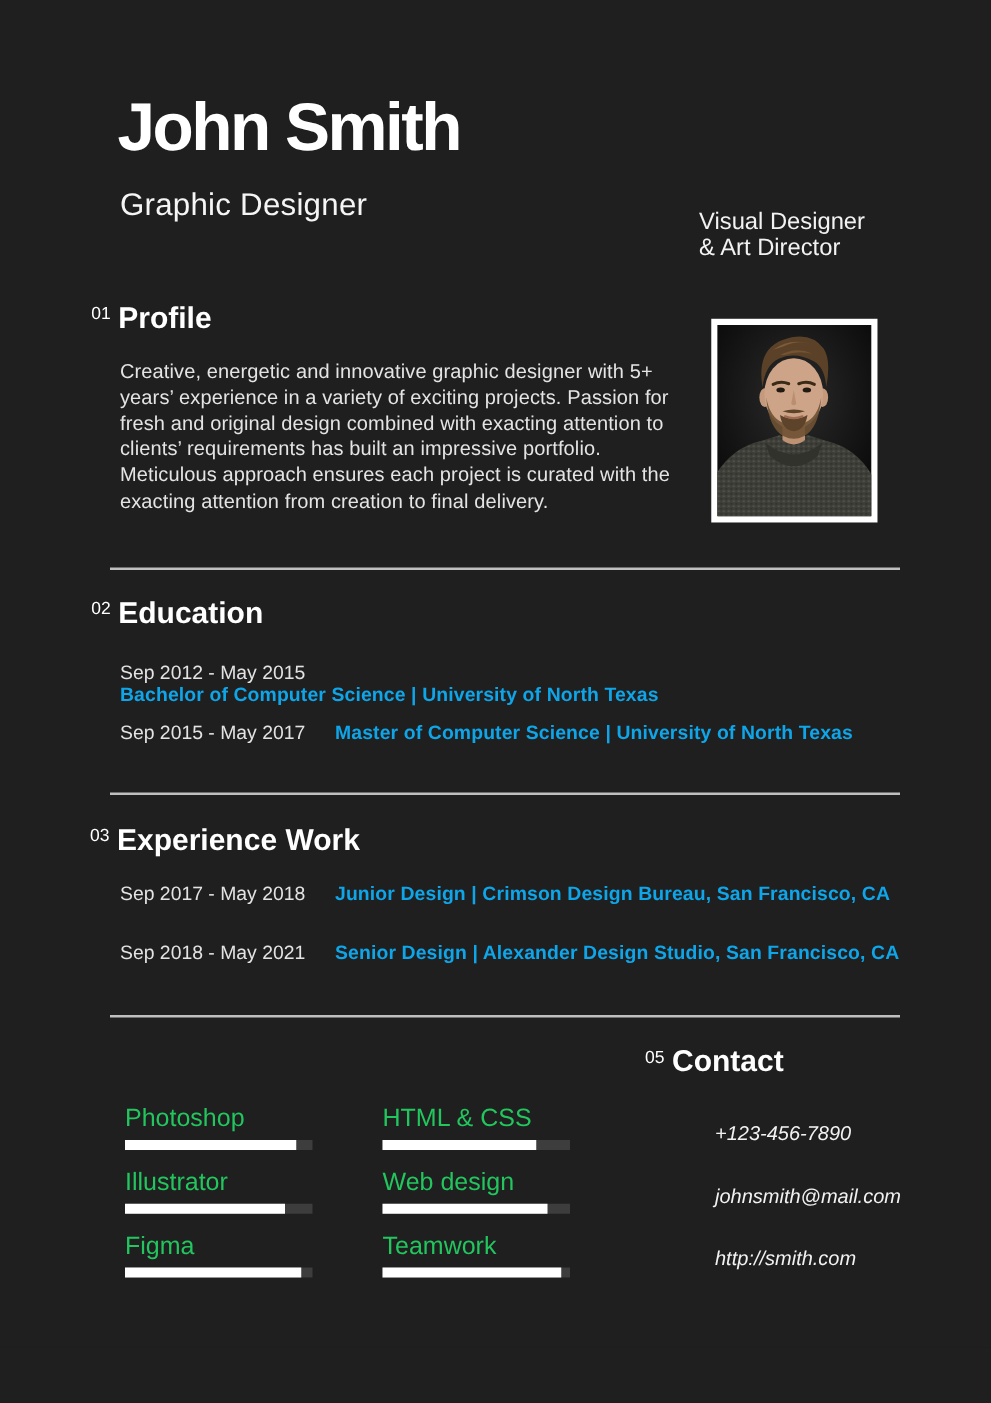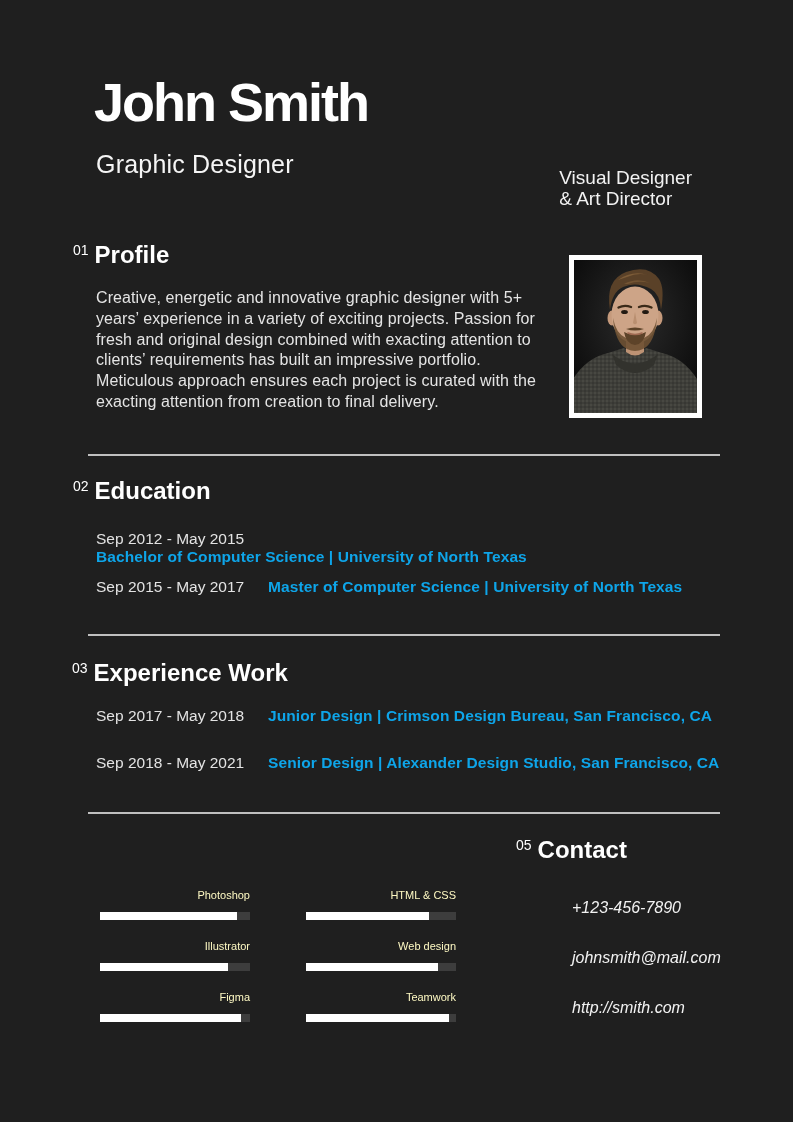--- a/index.html
+++ b/index.html
@@ -60,21 +60,21 @@
   .edu-row-1 { top:530px;flex-direction:column; }
   .edu-row-2 { top:578px; }
   .exp-row-1 { top:707px; }
   .exp-row-2 { top:754px; }
 
   
   .skills-grid {
     position:absolute; left:100px; top:886px;
     display:grid; grid-template-columns:150px 150px; column-gap:56px; row-gap:17px;
   }
-  .skill-label { font-size:11px; line-height:19px; color:#fef9c3; margin-bottom:7px;text-align:right; }
+  .skill-label { font-size:20px; line-height:19px; color:#22c55e; margin-bottom:7px; }
   .skill-track { width:100%; height:8px; background:#3d3d3d; }
   .skill-fill  { height:8px; background:#ffffff; }
 
   
   .contact-list { position:absolute; left:572px; top:899px;font-style:italic; }
   .contact-item { font-size:16px; line-height:17px; color:#f2f2f2; margin-bottom:33px; white-space:nowrap; }
 </style>
 </head>
 <body>
 

